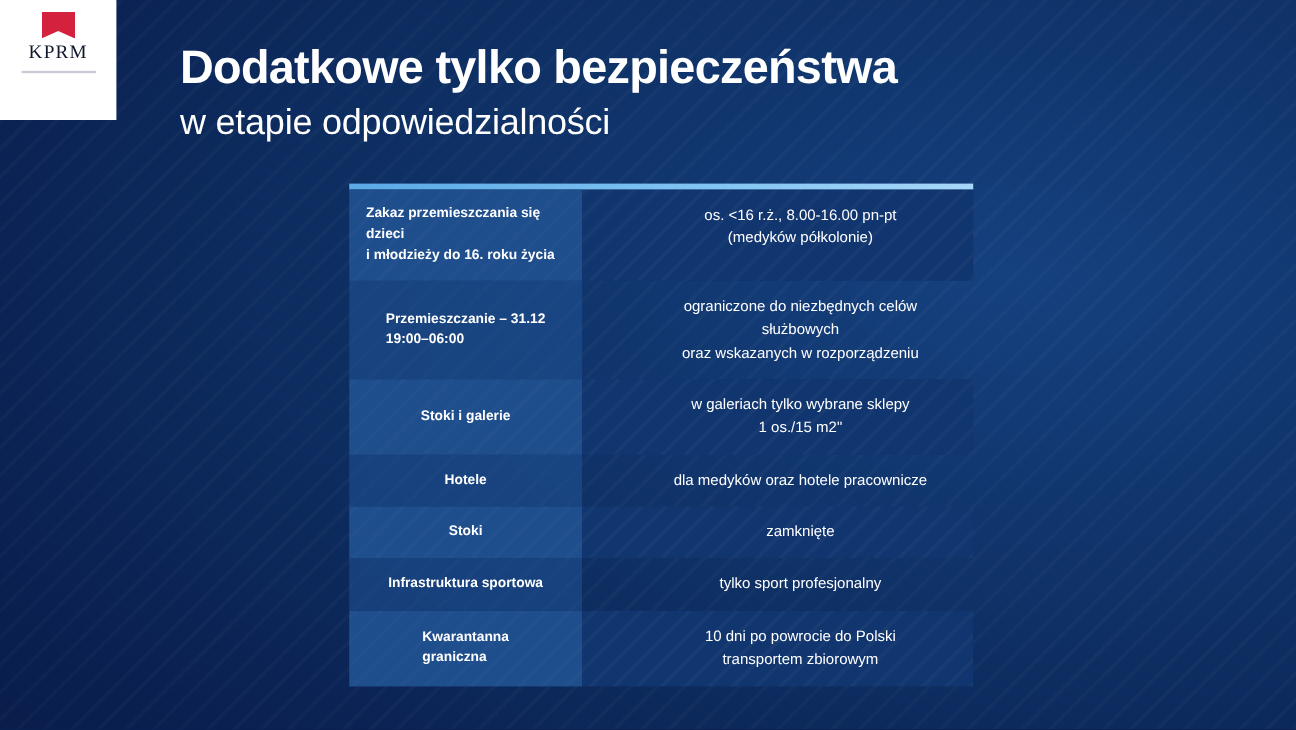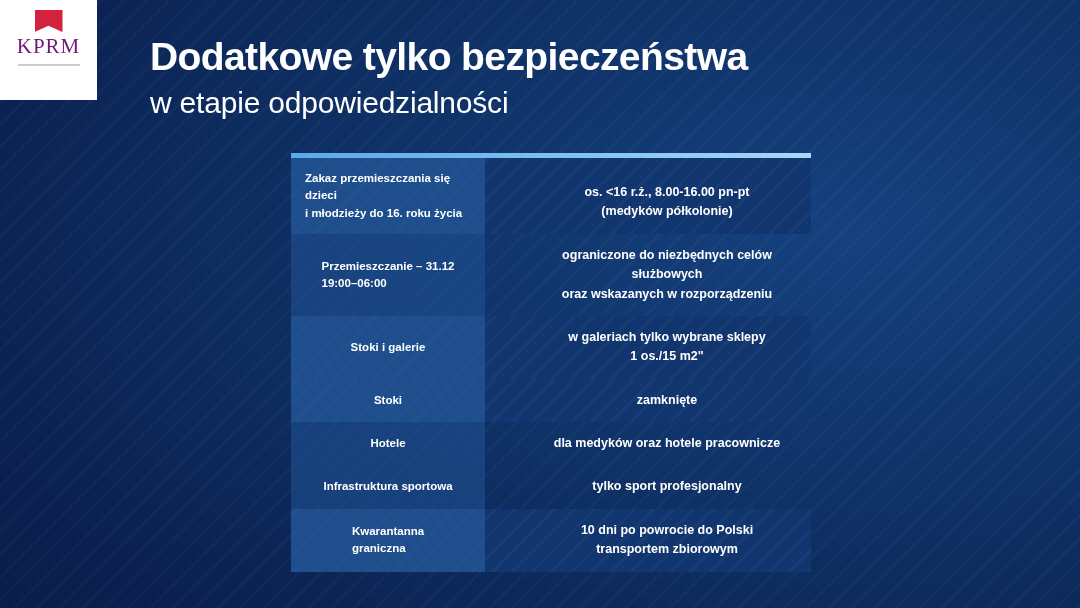--- a/index.html
+++ b/index.html
@@ -58,23 +58,23 @@
   }
   #logo-flag .f-red {
     position: absolute;
     left: 0; top: 0;
     width: 28px; height: 22px;
     background: #d4213d;
     clip-path: polygon(0 0, 100% 0, 100% 100%, 50% 72%, 0 100%);
   }
   #logo-text {
     font-family: "Liberation Serif", serif;
-    font-size: 21px;
+    font-size: 16px;
     letter-spacing: 1px;
-    color: #701a75;
+    color: #0f172a;
     font-weight: 400;
     line-height: 1;
   }
   #logo-rule {
     width: 62px;
     height: 2px;
     background: #c9ccd4;
     margin-top: 7px;
   }
 
@@ -150,26 +150,26 @@
     background: rgba(32, 84, 150, 0.55);
   }
   .row.alt .cell-left {
     background: rgba(46, 104, 172, 0.5);
   }
   .cell-right {
     flex: 1;
     box-sizing: border-box;
     padding: 12px 16px;
     display: flex;
-    align-items: flex-end;
+    align-items: flex-start;
     justify-content: center;
     text-align: center;
     color: #ffffff;
     font-size: 12.5px;
-    font-weight: 700;
+    font-weight: 400;
     line-height: 1.55;
     margin-left: 38px;
   }
   .cell-left span, .cell-right span { display: block; }
 </style>
 </head>
 <body>
 
 <div id="slide">
 
@@ -227,42 +227,42 @@
         </div>
       </div>
       <div class="cell-right">
         <div>
           <span>w galeriach tylko wybrane sklepy</span>
           <span>1 os./15 m2"</span>
         </div>
       </div>
     </div>
 
+    <div class="row plain">
+      <div class="cell-left">
+        <div>
+          <span>Hotele</span>
+        </div>
+      </div>
+      <div class="cell-right">
+        <div>
+          <span>dla medyków oraz hotele pracownicze</span>
+        </div>
+      </div>
+    </div>
+
     <div class="row alt">
       <div class="cell-left">
         <div>
           <span>Stoki</span>
         </div>
       </div>
       <div class="cell-right">
         <div>
           <span>zamknięte</span>
-        </div>
-      </div>
-    </div>
-
-    <div class="row plain">
-      <div class="cell-left">
-        <div>
-          <span>Hotele</span>
-        </div>
-      </div>
-      <div class="cell-right">
-        <div>
-          <span>dla medyków oraz hotele pracownicze</span>
         </div>
       </div>
     </div>
 
     <div class="row plain">
       <div class="cell-left">
         <div>
           <span>Infrastruktura sportowa</span>
         </div>
       </div>

